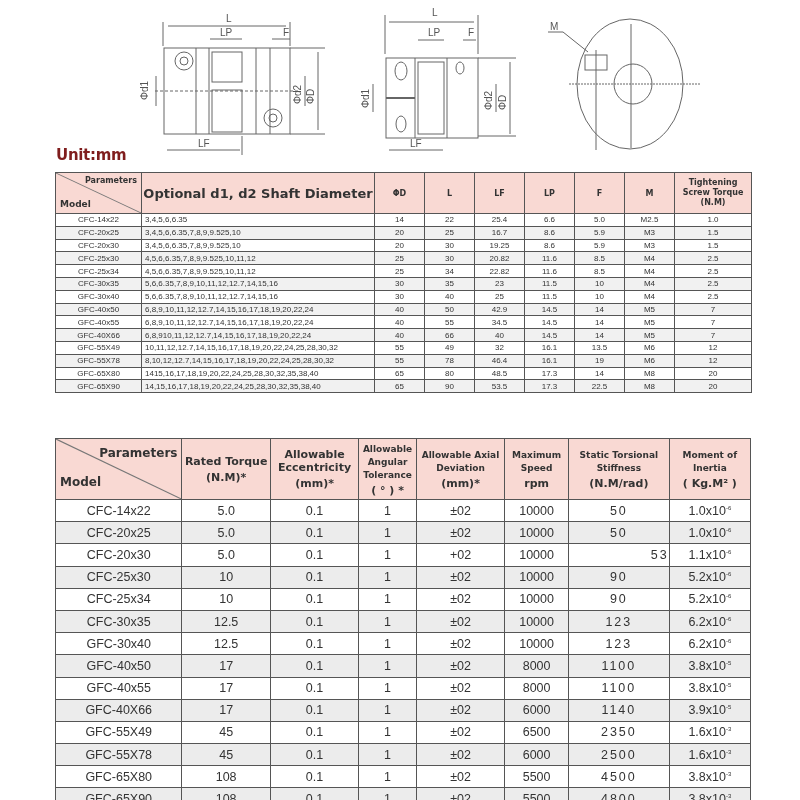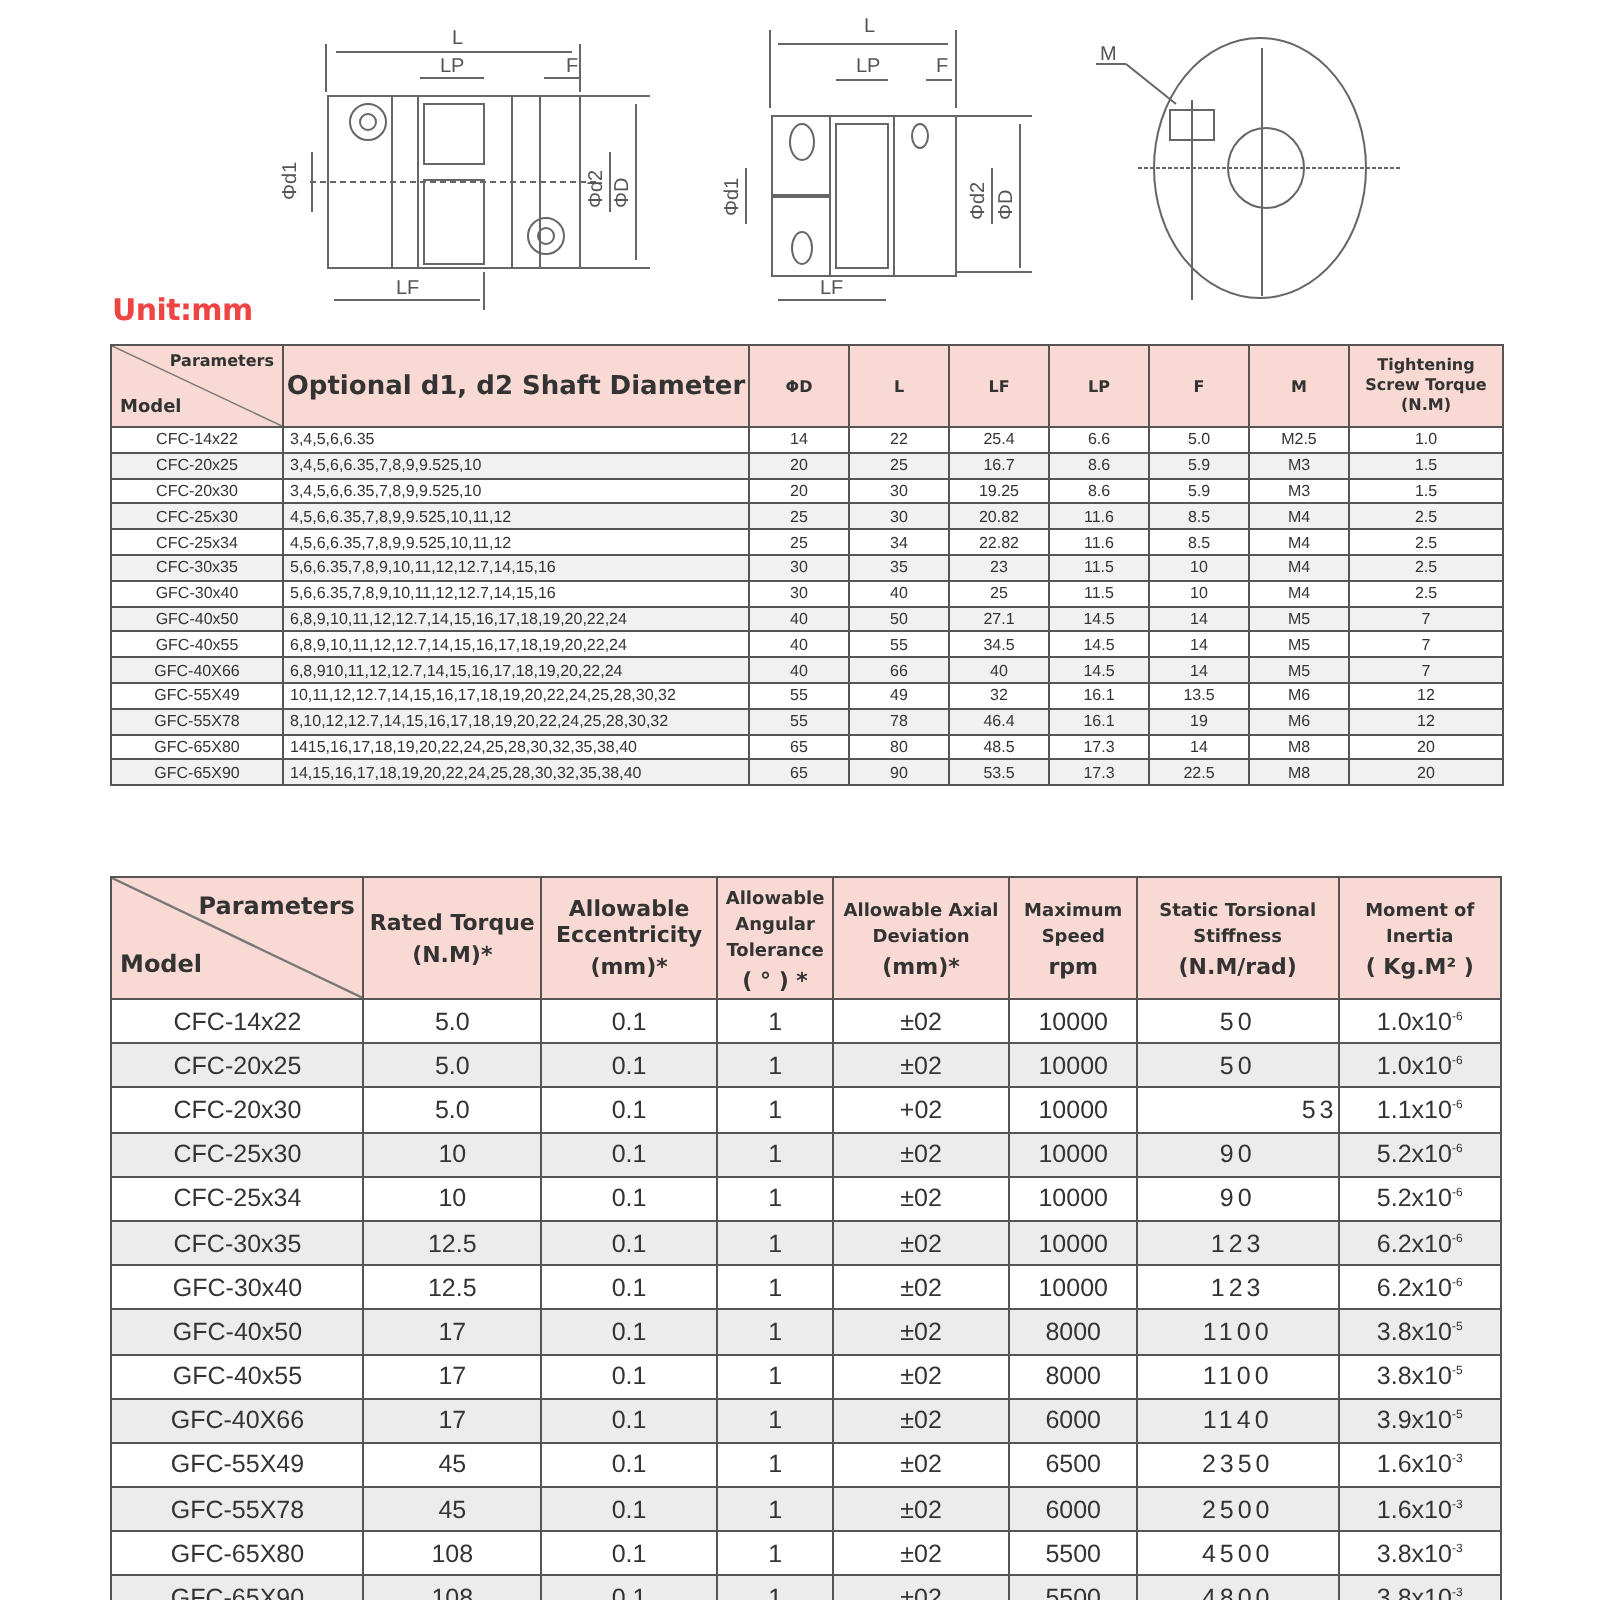--- a/index.html
+++ b/index.html
@@ -1,18 +1,18 @@
 <!DOCTYPE html>
 <html><head>
 <meta charset="utf-8">
 <style>
   html, body { margin:0; padding:0; background:#fff; }
   body { width:800px; height:800px; position:relative; overflow:hidden; font-family:"Liberation Sans", sans-serif; color:#333; }
   .diagram { position:absolute; top:0; left:0; width:800px; height:160px; }
-  .unit { position:absolute; left:56px; top:146px; font-family:"DejaVu Sans", sans-serif; font-weight:bold; font-size:15px; color:#ef4444; letter-spacing:-0.3px; }
+  .unit { position:absolute; left:56px; top:146px; font-family:"DejaVu Sans", sans-serif; font-weight:bold; font-size:15px; color:#7f1d1d; letter-spacing:-0.3px; }
   table { position:absolute; border-collapse:collapse; table-layout:fixed;padding-left:18px; }
   td, th { border:1px solid #555; text-align:center; padding:0; overflow:hidden; white-space:nowrap; }
   th { background:#f9d9d3; color:#333; font-family:"DejaVu Sans", sans-serif; font-weight:bold; }
   #t1 { left:55px; top:172px; width:696px; }
   #t1 th { height:40px; font-size:8px; }
   #t1 td { height:11.8px; font-size:8px; line-height:11px; }
   #t1 td.diam { text-align:left; padding-left:3px; }
   #t1 th.big { font-size:13px; }
   #t1 tr:nth-child(even) td { background:#f1f1f1; }
   #t2 { left:55px; top:438px; width:696px; }
@@ -223,21 +223,21 @@
         <td>11.5</td>
         <td>10</td>
         <td>M4</td>
         <td>2.5</td>
       </tr>
       <tr>
         <td>GFC-40x50</td>
         <td class="diam">6,8,9,10,11,12,12.7,14,15,16,17,18,19,20,22,24</td>
         <td>40</td>
         <td>50</td>
-        <td>27.1</td>
+        <td>42.9</td>
         <td>14.5</td>
         <td>14</td>
         <td>M5</td>
         <td>7</td>
       </tr>
       <tr>
         <td>GFC-40x55</td>
         <td class="diam">6,8,9,10,11,12,12.7,14,15,16,17,18,19,20,22,24</td>
         <td>40</td>
         <td>55</td>

